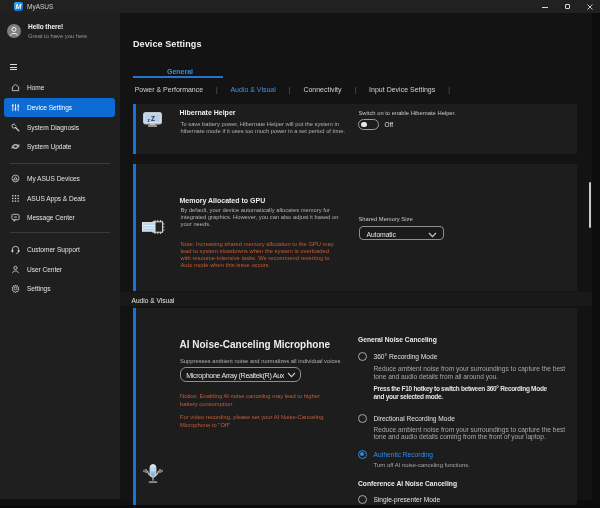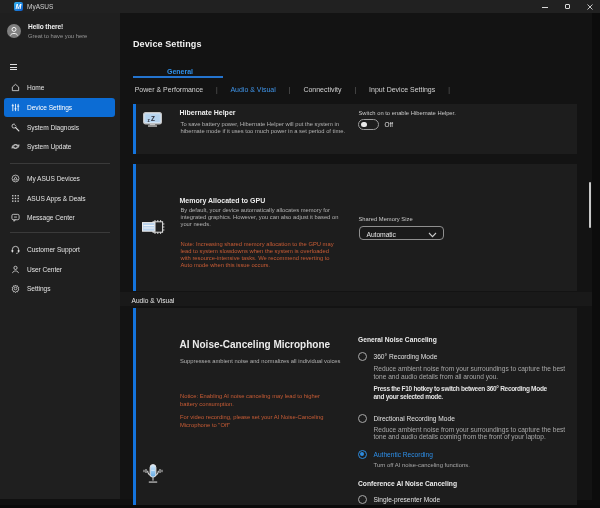--- a/index.html
+++ b/index.html
@@ -233,20 +233,26 @@
       </div>
   </div>
 
   <div id="sechdr">
       <span>Audio &amp; Visual</span>
     </div>
 
   <div class="card" id="card3">
     <div class="ctitle" style="left:44px; top:31px; font-size:10px;">AI Noise-Canceling Microphone</div>
     <div class="small" style="left:44.5px; top:50px;">Suppresses ambient noise and normalizes all individual voices</div>
+    <div class="dd" style="left:44.2px; top:59.3px; width:121px; height:14.5px;">
+        <span class="txt" style="top:3px; left:5.5px; font-size:7.2px; letter-spacing:-0.35px;">Microphone Array (Realtek(R) Aux</span>
+        <svg width="9" height="6" viewBox="0 0 9 6" style="right:4px; top:4px;">
+          <path d="M1 1 L4.5 4.6 L8 1" fill="none" stroke="#ccc" stroke-width="1.1"></path>
+        </svg>
+      </div>
     <div class="note" style="left:44.5px; top:84px; line-height:8.4px;">Notice: Enabling AI noise canceling may lead to higher<br>battery consumption.</div>
     <div class="note" style="left:44.5px; top:104.5px; line-height:8.4px;">For video recording, please set your AI Noise-Canceling<br>Microphone to "Off"</div>
     <svg style="position:absolute;left:7px;top:156px;" width="20" height="20" viewBox="0 0 20 20">
       <defs>
           <linearGradient id="mg" x1="0" y1="0" x2="0" y2="1">
             <stop offset="0" stop-color="#d9ecfc"></stop>
             <stop offset="0.45" stop-color="#9ecdf2"></stop>
             <stop offset="1" stop-color="#64a9e4"></stop>
           </linearGradient>
         </defs>

